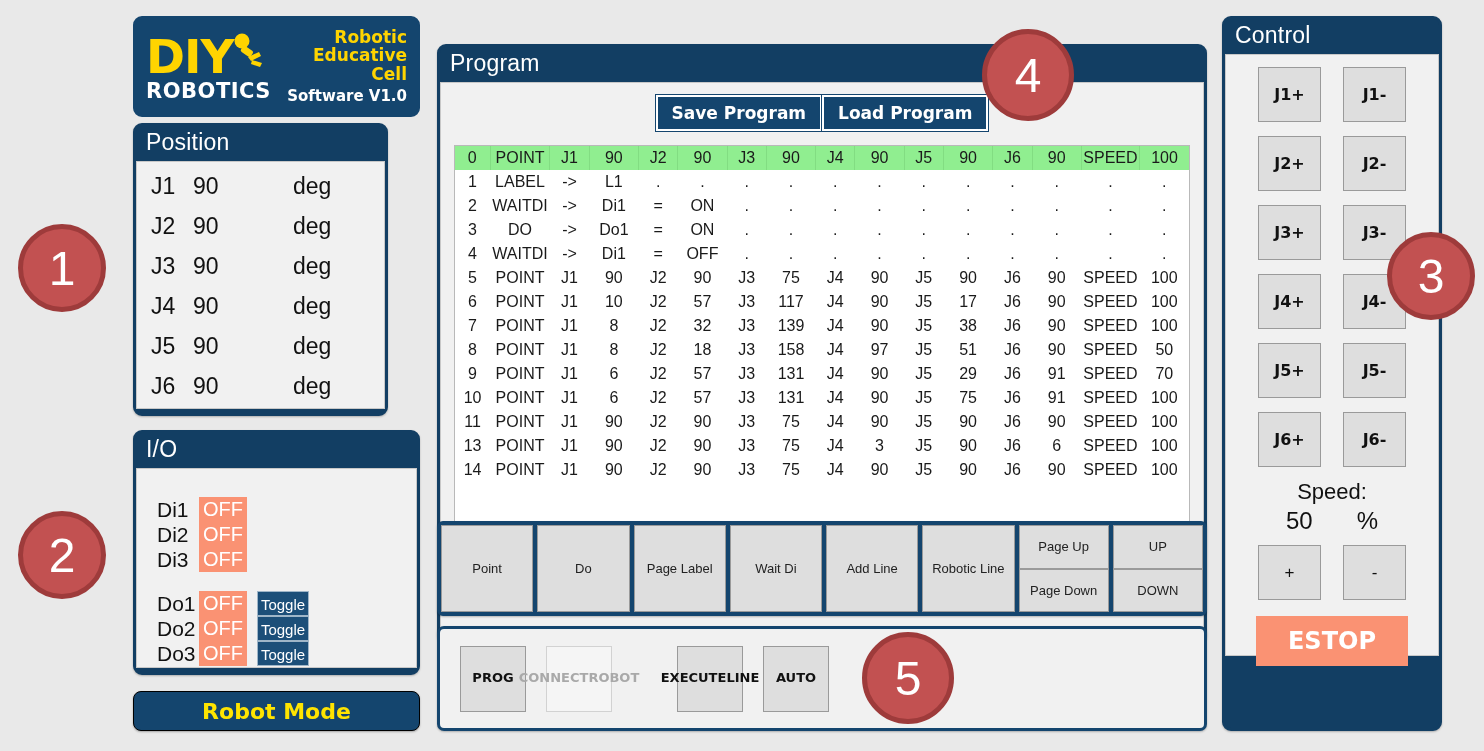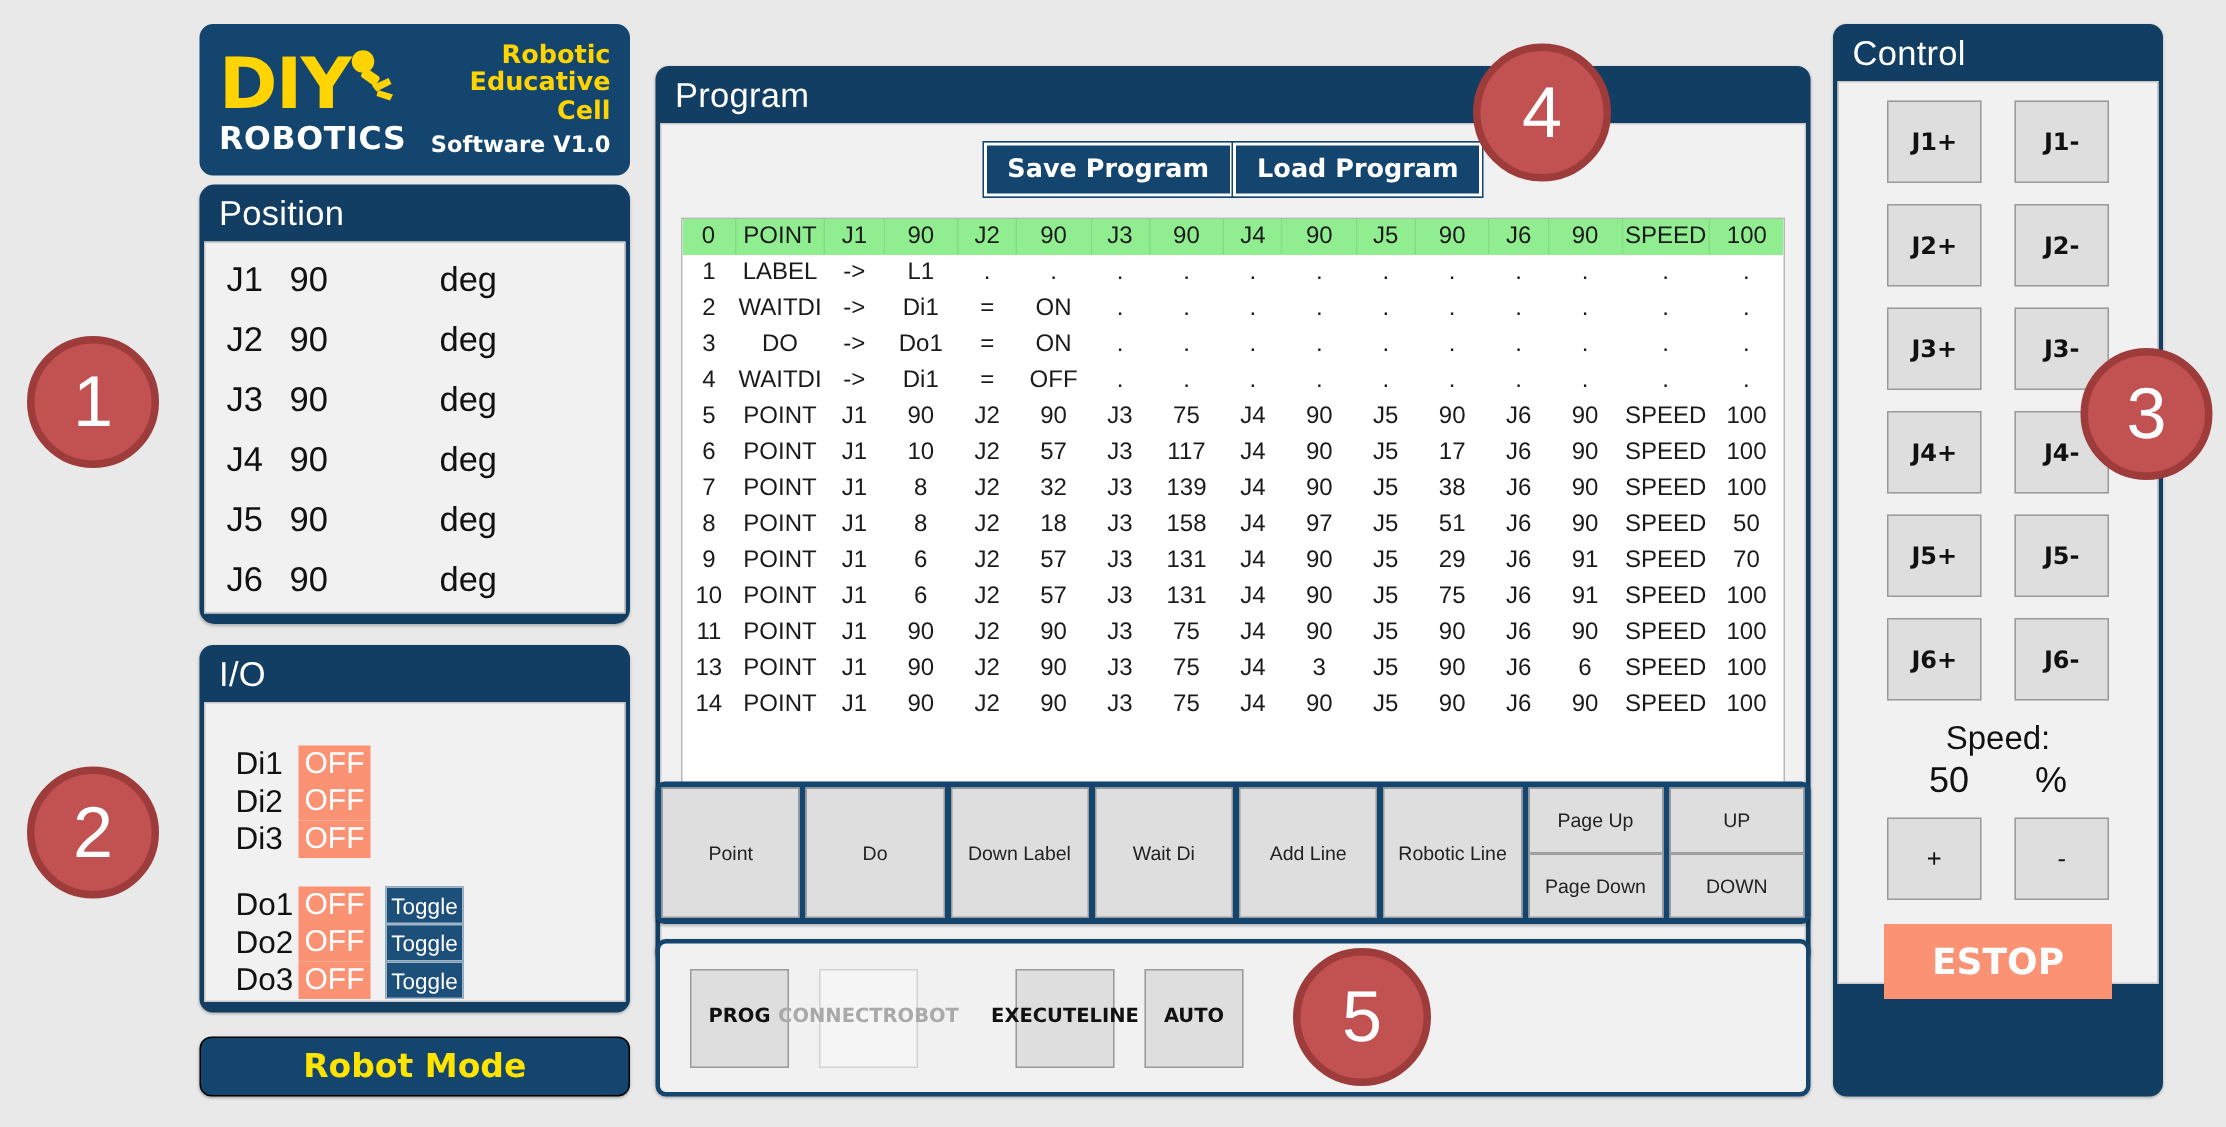--- a/index.html
+++ b/index.html
@@ -62,21 +62,21 @@
   .logo-right .l1{
     color:#ffd400;font-weight:bold;font-size:17px;line-height:1.08;
     font-family:"DejaVu Sans", sans-serif;
   }
   .logo-right .l2{
     color:#ffffff;font-weight:bold;font-size:15px;margin-top:4px;
     font-family:"DejaVu Sans", sans-serif;
   }
 
   
-  #position{left:133px;top:123px;width:287px;height:293px;border-radius:10px;}
+  #position{left:133px;top:123px;width:255px;height:293px;}
   #position .panel-body{height:248px;padding-top:4px;}
   .pos-row{
     display:flex;align-items:center;height:40px;padding-left:14px;
     font-size:23px;color:#111;
   }
   .pos-j{width:42px;}
   .pos-v{width:100px;}
   .pos-u{}
 
   
@@ -587,21 +587,21 @@
               </tr>
             </tbody>
         </table>
       </div>
     </div>
   </div>
 
   <div id="toolbar">
     <div class="tb">Point</div>
     <div class="tb">Do</div>
-    <div class="tb">Down Label</div>
+    <div class="tb">Page Label</div>
     <div class="tb">Wait Di</div>
     <div class="tb">Add Line</div>
     <div class="tb">Robotic Line</div>
     <div class="tb-stack">
       <div class="tb">Page Up</div>
       <div class="tb">Page Down</div>
     </div>
     <div class="tb-stack">
       <div class="tb">UP</div>
       <div class="tb">DOWN</div>

